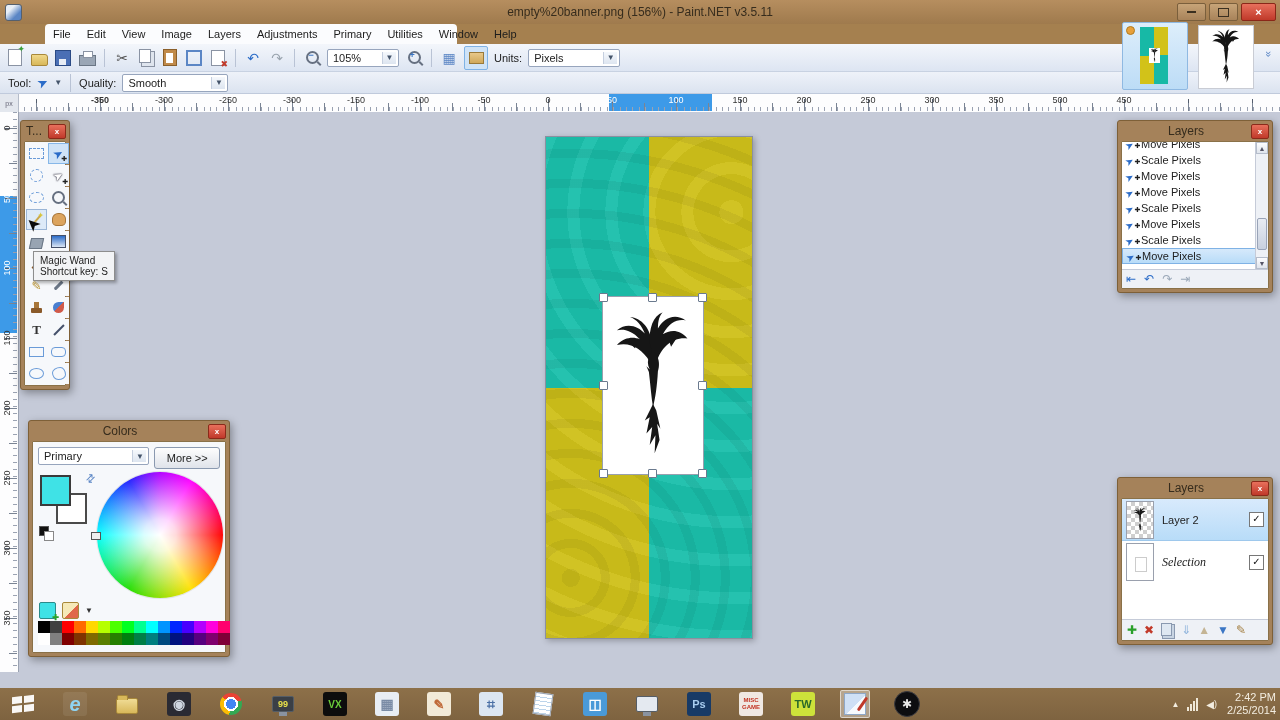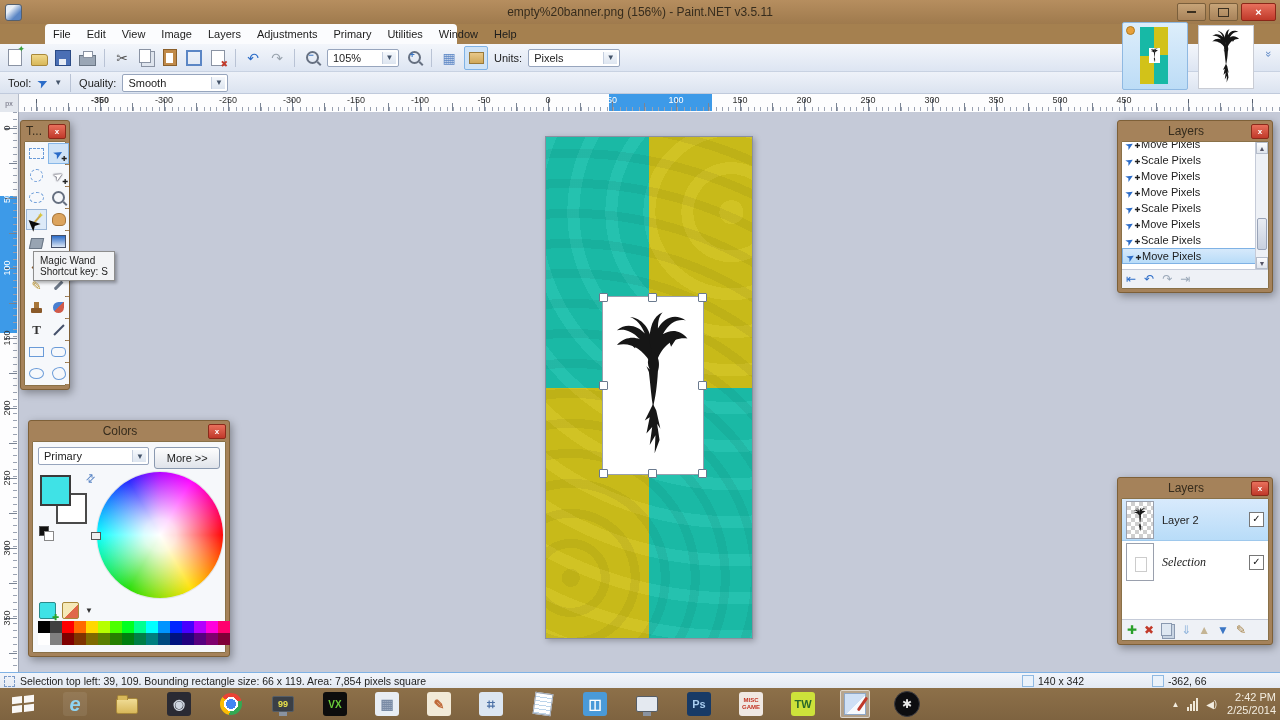--- a/index.html
+++ b/index.html
@@ -668,32 +668,20 @@
             <span class="lb" style="color: rgb(143, 180, 220);">⇓</span>
             <span class="lb" style="color: rgb(196, 180, 148);">▲</span>
             <span class="lb" style="color: rgb(59, 118, 196);">▼</span>
             <span class="lb" style="color: rgb(160, 122, 58);">✎</span>
           </div>
       </div>
     </div>
 
   </div>
 
-  <div id="statusbar">
-    <span id="status-selicon"></span>
-    <span>Selection top left: 39, 109. Bounding rectangle size: 66 x 119. Area: 7,854 pixels square</span>
-    <span id="status-size">
-        <span class="st-ico"></span>
-        <span>140 x 342</span>
-      </span>
-    <span id="status-pos">
-        <span class="st-ico"></span>
-        <span>-362, 66</span>
-      </span>
-  </div>
 
   <div id="taskbar">
     <div id="taskicons">
         <div class="task">
           <span class="start-flag">
             <i></i>
             <i></i>
             <i></i>
             <i></i>
           </span>

